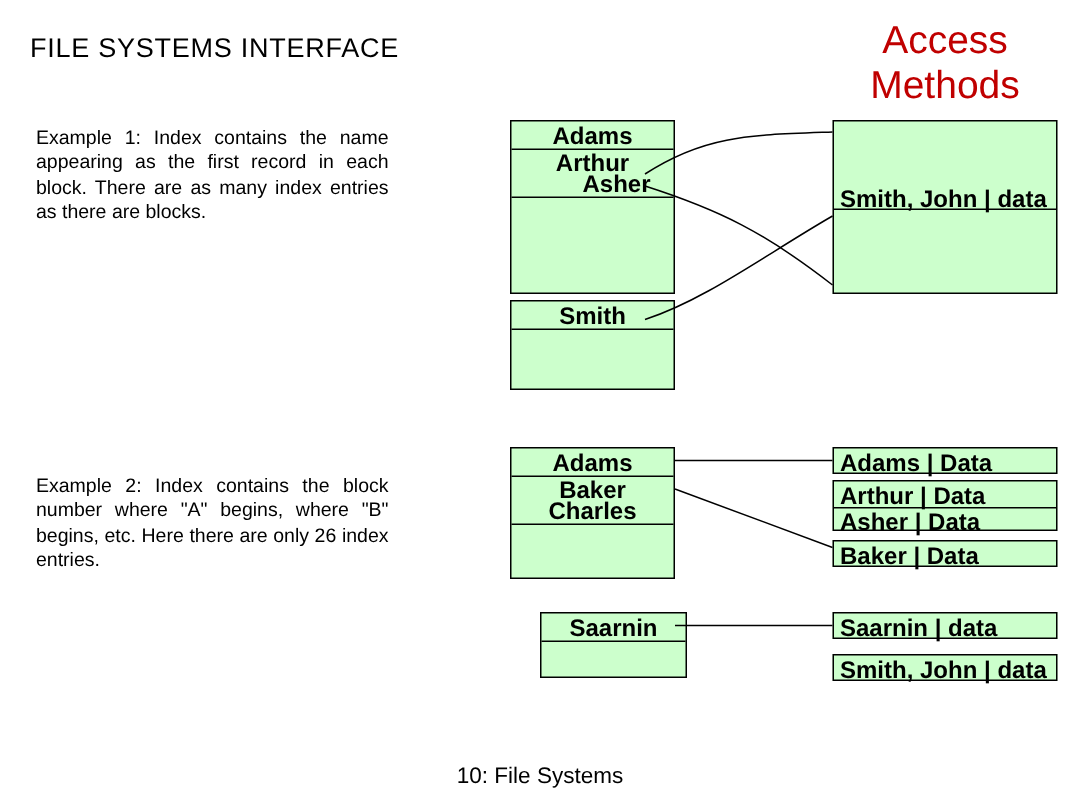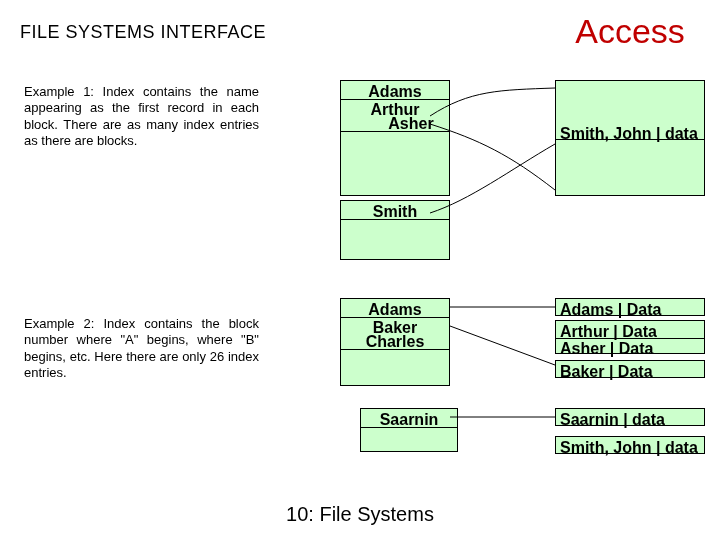--- a/index.html
+++ b/index.html
@@ -16,21 +16,21 @@
   .title-left {
     left: 20px; top: 22px;
     font-size: 18px;
     letter-spacing: 0.5px;
   }
   .title-right {
     left: 555px; top: 12px;
     width: 150px;
     text-align: center;
     color: #c00000;
-    font-size: 34px;
+    font-size: 26px;
     line-height: 1.15;
   }
   .example {
     font-size: 13px;
     line-height: 1.25;
     text-align: justify;
   }
   .ex1 { left: 24px; top: 84px; width: 235px; }
   .ex2 { left: 24px; top: 316px; width: 235px; }
   .b { font-weight: normal; }
@@ -47,30 +47,31 @@
   .row-text {
     position: absolute;
     font-size: 16px;
     font-weight: bold;
     white-space: nowrap;
   }
 
   .footer {
     left: 0; right: 0; bottom: 14px;
     text-align: center;
-    font-size: 20px;
+    font-size: 15px;
     margin-top: 28px;
   }
 </style>
 </head>
 <body>
 
 <div class="layer title-left">FILE SYSTEMS INTERFACE</div>
 <div class="layer title-right">
   <span>Access</span><br>
+  <span>Methods</span>
 </div>
 
 <div class="layer example ex1">
   <span class="b">Example 1:</span><span> Index contains the name appearing as the first record in each block. There are as many index entries as there are blocks.</span>
 </div>
 <div class="layer example ex2">
   <span class="b">Example 2:</span><span> Index contains the block number where "A" begins, where "B" begins, etc. Here there are only 26 index entries.</span>
 </div>
 
 <div class="block" style="left:340px; top:80px; width:110px; height:116px;">

